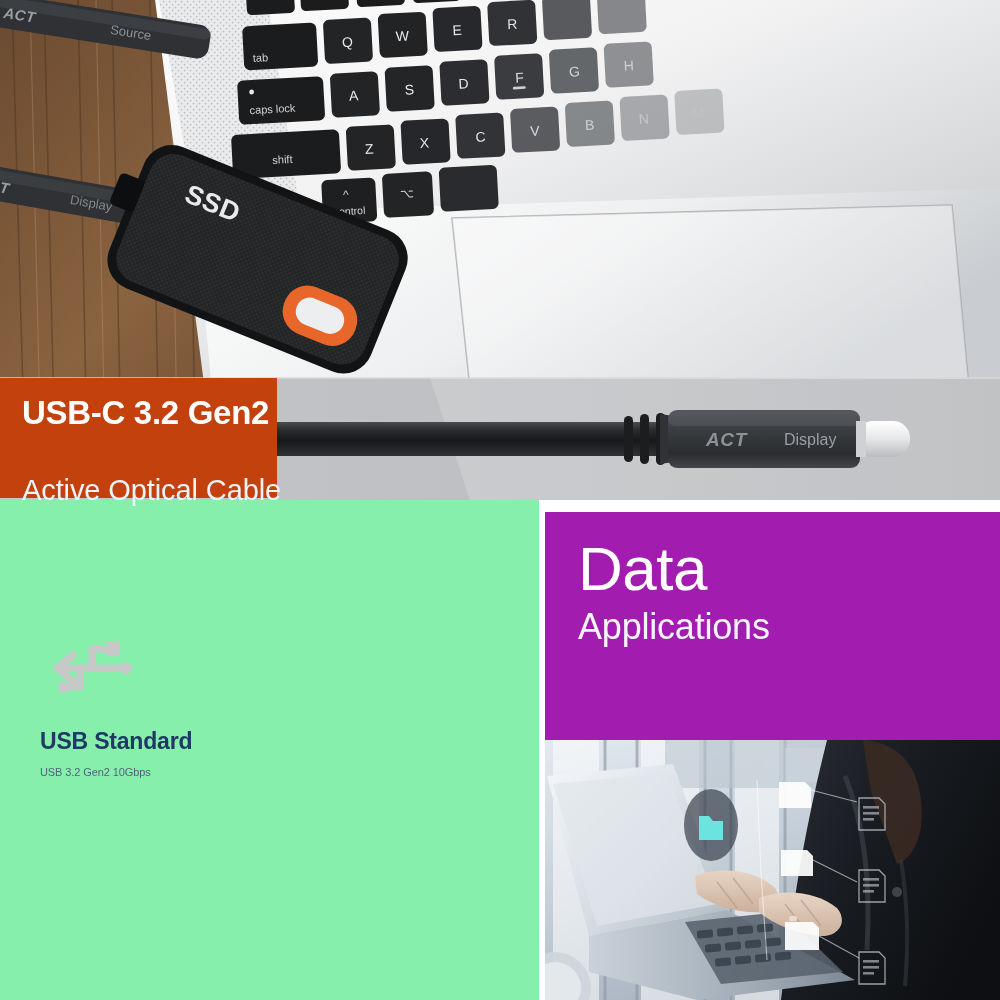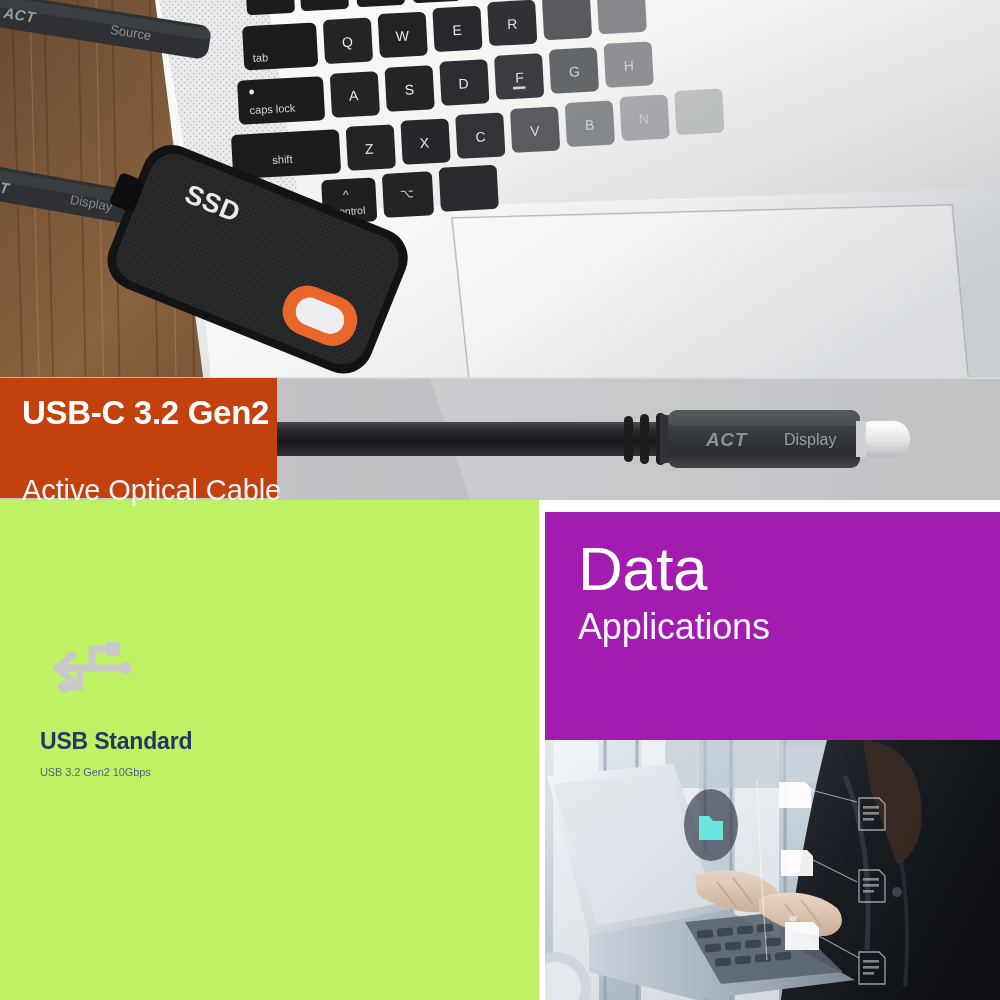--- a/index.html
+++ b/index.html
@@ -30,21 +30,21 @@
     line-height:42px; white-space:nowrap;
   }
   .title-sub {
     color:#eef3fa; font-size:29px; font-weight:300; letter-spacing:-0.1px;
     line-height:40px; white-space:nowrap;margin-top:36px;
   }
 
   
   .features {
     position:absolute; left:0; top:500px; width:539px; height:500px;
-    background:#bef264;
+    background:#86efac;
   }
   .feature-row { position:absolute; left:0; top:132px; width:545px; display:flex; }
   .feature { width:258px; padding-left:40px; }
   .feature:nth-child(2) { padding-left:38px; width:240px; }
   .feat-icon { height:72px; display:flex; align-items:center; }
   .feat-title {
     color:#1F3864; font-size:23px; font-weight:bold; letter-spacing:-0.2px;
     margin-top:24px; white-space:nowrap;
   }
   .feat-desc {

